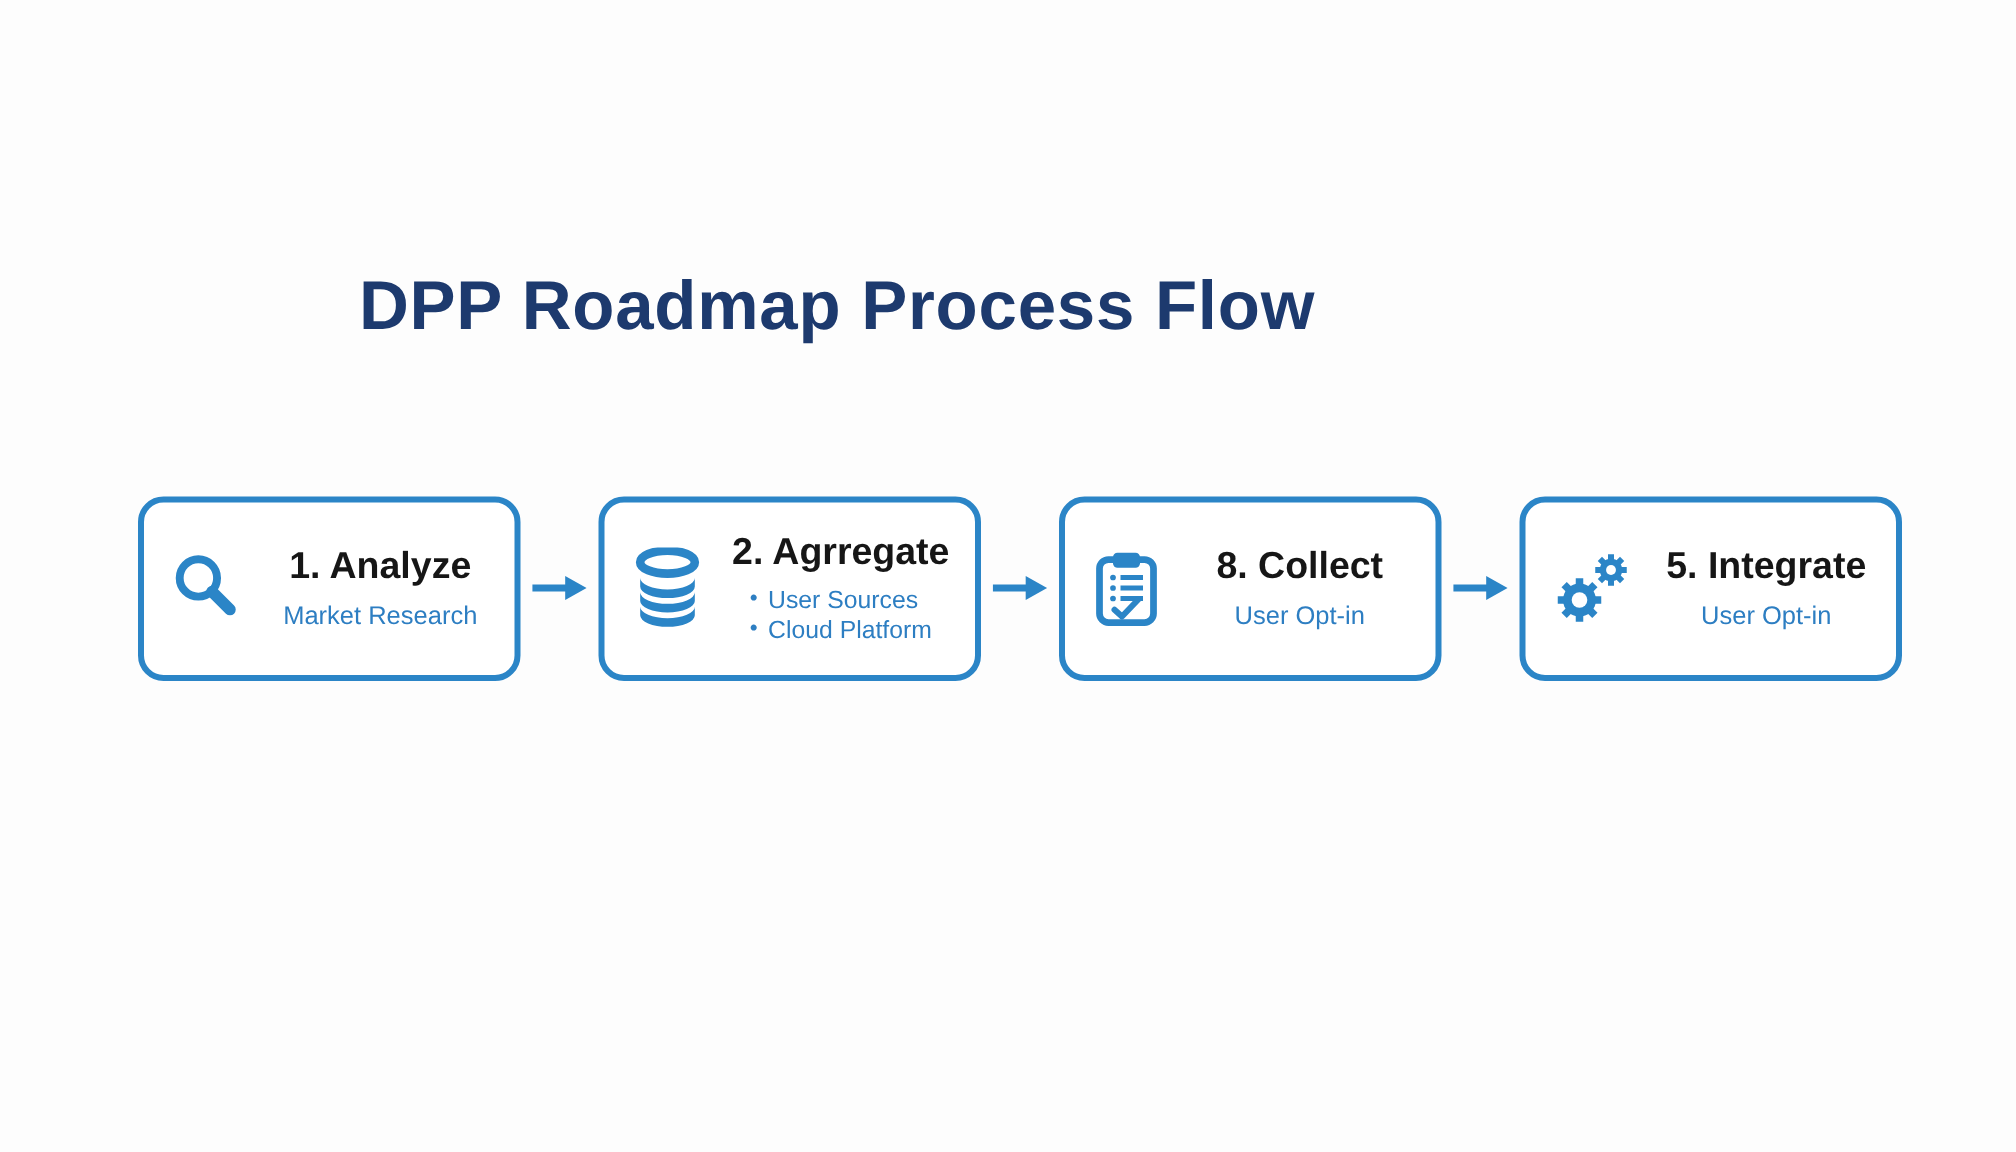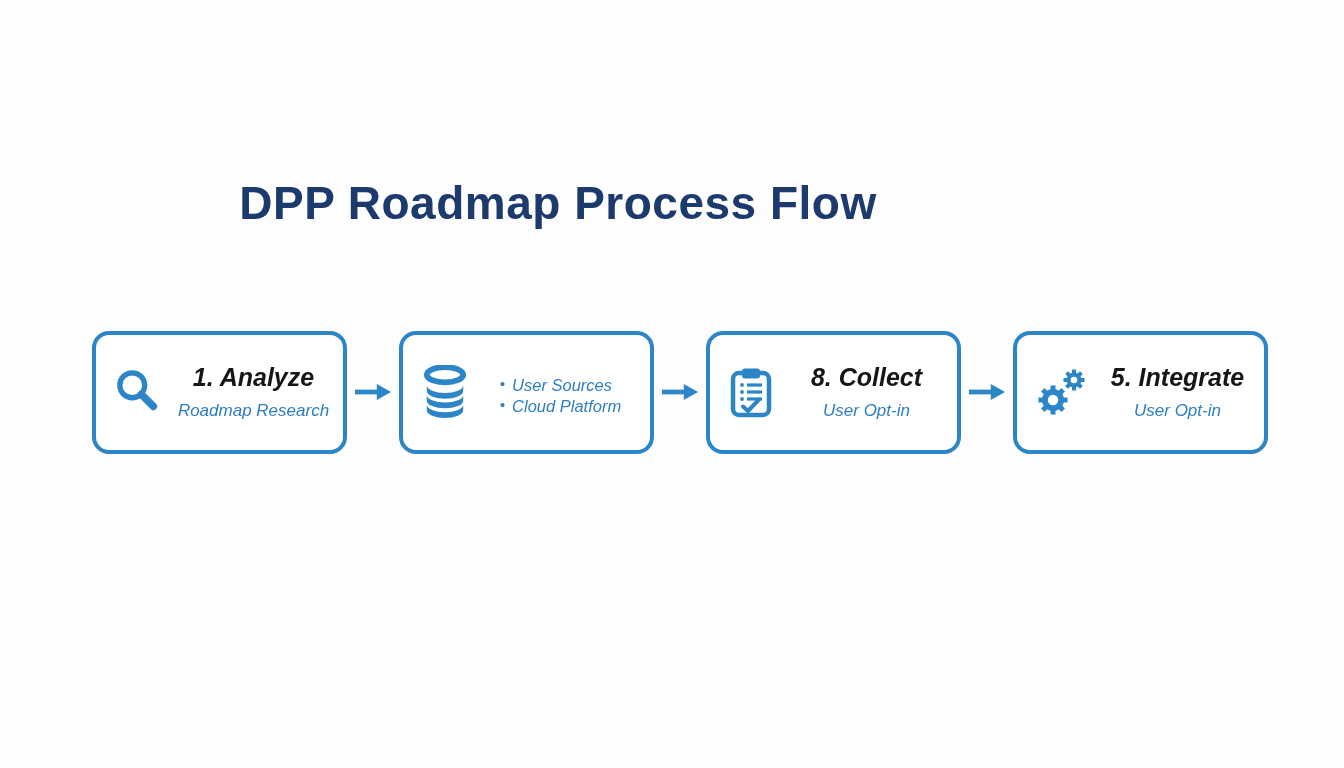--- a/index.html
+++ b/index.html
@@ -13,21 +13,21 @@
   html,body{width:1344px;height:768px;overflow:hidden;background:var(--bg);
     font-family:"Liberation Sans",sans-serif;}
   .page{position:relative;width:1116px;height:768px;}
   .main-title{
     position:absolute;top:176px;left:0;width:100%;
     text-align:center;color:var(--title);
     font-size:46px;font-weight:700;letter-spacing:0.5px;
   }
   .flow{
     position:absolute;top:330px;left:92px;width:1176px;height:124px;
-    display:flex;align-items:center;justify-content:space-between;font-style:italic;
+    display:flex;align-items:center;justify-content:space-between;
   }
   .step-box{
     width:255px;height:123px;background:#ffffff;
     border:4px solid var(--accent);border-radius:17px;
     display:flex;align-items:center;gap:13px;
     padding:8px 10px 8px 19px;flex:none;
   }
   .step-icon{flex:none;display:flex;align-items:center;justify-content:center;}
   .step-text{display:flex;flex-direction:column;align-items:center;flex:1;min-width:0;}
   .step-title{color:var(--step-title);font-size:25px;font-weight:700;white-space:nowrap;}
@@ -49,41 +49,42 @@
 
     <div class="step-box">
       <span class="step-icon">
         <svg width="46" height="48" viewBox="0 0 48 50">
           <circle cx="18" cy="18" r="13" fill="none" stroke="var(--accent)" stroke-width="5.5"></circle>
           <line x1="27.5" y1="27.5" x2="40" y2="40" stroke="var(--accent)" stroke-width="8" stroke-linecap="round"></line>
         </svg>
       </span>
       <span class="step-text">
         <span class="step-title">1. Analyze</span>
-        <span class="step-detail">Roadmap Research</span>
+        <span class="step-detail">Market Research</span>
       </span>
     </div>
 
     <span class="flow-arrow">
       <svg width="38" height="22" viewBox="0 0 40 22">
         <line x1="1" y1="11" x2="26" y2="11" stroke="var(--accent)" stroke-width="5"></line>
         <polygon points="24,2.5 39,11 24,19.5" fill="var(--accent)"></polygon>
       </svg>
     </span>
 
     <div class="step-box">
       <span class="step-icon">
         <svg width="46" height="54" viewBox="0 0 48 56">
           <ellipse cx="24" cy="10" rx="19" ry="8" fill="none" stroke="var(--accent)" stroke-width="6"></ellipse>
           <path d="M5 21 a19 8 0 0 0 38 0 v6 a19 8 0 0 1 -38 0 z" fill="var(--accent)"></path>
           <path d="M5 31 a19 8 0 0 0 38 0 v6 a19 8 0 0 1 -38 0 z" fill="var(--accent)"></path>
           <path d="M5 41 a19 8 0 0 0 38 0 v6 a19 8 0 0 1 -38 0 z" fill="var(--accent)"></path>
         </svg>
       </span>
       <span class="step-text">
+        <span class="step-title">2. Agrregate</span>
         <span class="bullet-list">
           <span class="bullet-row">
             <span class="bullet-dot">•</span>
             <span>User Sources</span>
           </span>
           <span class="bullet-row">
             <span class="bullet-dot">•</span>
             <span>Cloud Platform</span>
           </span>
         </span>

